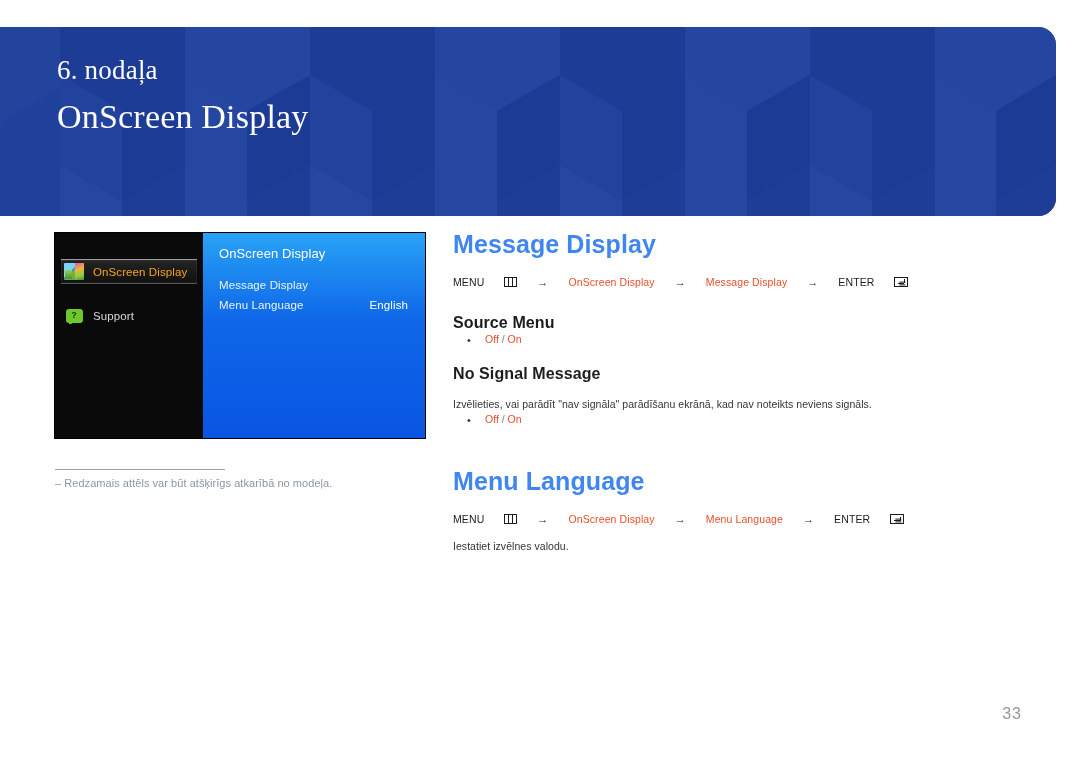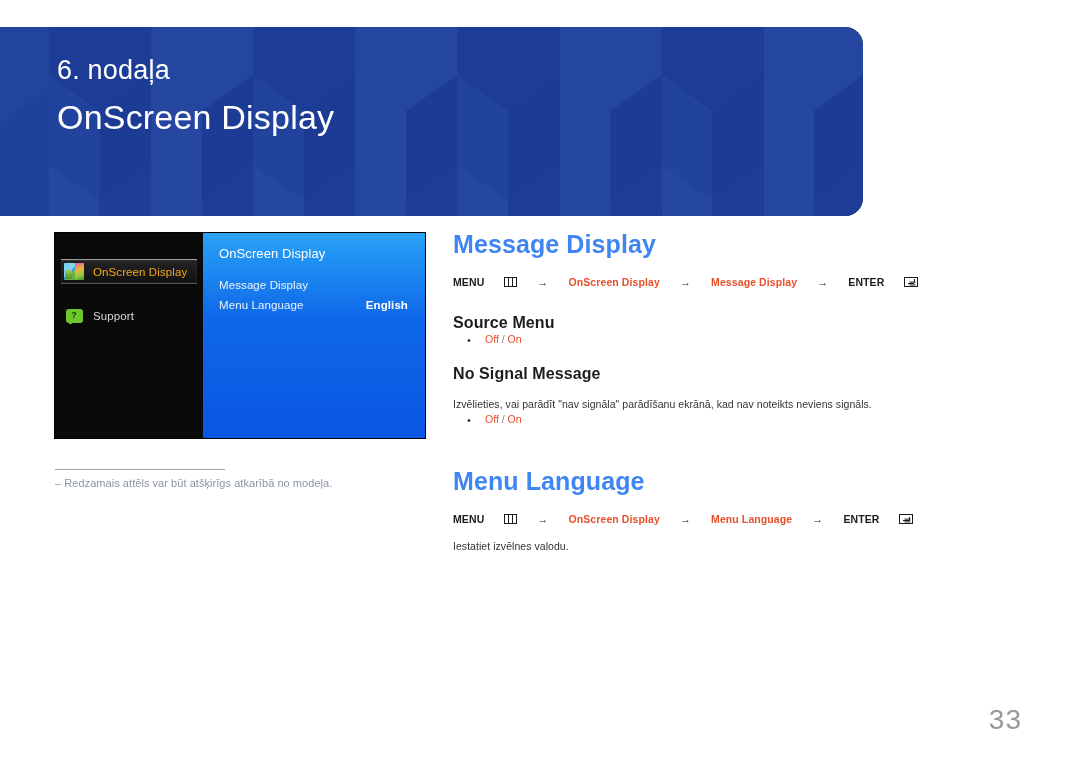--- a/index.html
+++ b/index.html
@@ -15,25 +15,26 @@
     width: 1080px;
     height: 763px;
     background: #ffffff;
   }
 
   
   .banner {
     position: absolute;
     left: 0;
     top: 27px;
-    width: 863px;
+    width: 1056px;
     height: 189px;
     border-radius: 0 18px 18px 0;
     overflow: hidden;
     background: #a16207;
+    font-family: Liberation Serif, serif;
   }
   .banner .cubes {
     position: absolute;
     inset: 0;
     width: 100%;
     height: 100%;
     display: block;
   }
   .banner-text {
     position: absolute;
@@ -155,21 +156,21 @@
   }
   .osd-row {
     display: flex;
     justify-content: space-between;
     align-items: baseline;
     font-size: 11.5px;
     color: #eaf3ff;
     margin-bottom: 8px;
     letter-spacing: 0.1px;
   }
-  .osd-row .val { color: #ffffff; font-weight: bold; }
+  .osd-row .val { color: #ffffff; }
 
   .osd-note-rule {
     position: absolute;
     left: 0; top: 236px;
     width: 170px; height: 1px;
     background: #9aa3ae;
   }
   .osd-note {
     position: absolute;
     left: 0; top: 244px;
@@ -200,21 +201,20 @@
     letter-spacing: 0.1px;
   }
   .crumb {
     font-size: 10.5px;
     color: #1c1c1c;
     letter-spacing: 0.1px;
     display: flex;
     flex-wrap: wrap;
     gap: 20px;
     line-height: 1;
-    font-weight: bold;
   }
   .crumb .hl { color: #e8502a; }
   .crumb .arrow { color: #1c1c1c; font-size: 11px; }
   .icon-menu {
     display: inline-block;
     width: 13px; height: 10px;
     border: 1.4px solid #1c1c1c;
     position: relative;
     vertical-align: -1px;
   }
@@ -289,22 +289,22 @@
   .mt14 { margin-top: 14px; }
   .mt10 { margin-top: 14px; }
   .mt26 { margin-top: 26px; }
   .mt40 { margin-top: 40px; }
   .mt6  { margin-top: 6px; }
 
   
   .page-number {
     position: absolute;
     right: 58px;
-    bottom: 27px;
-    font-size: 28px;
+    bottom: 40px;
+    font-size: 16px;
     color: #96999c;
     letter-spacing: 1px;
   }
 </style>
 </head>
 <body>
 
 <div class="page">
 
   <div class="banner">

